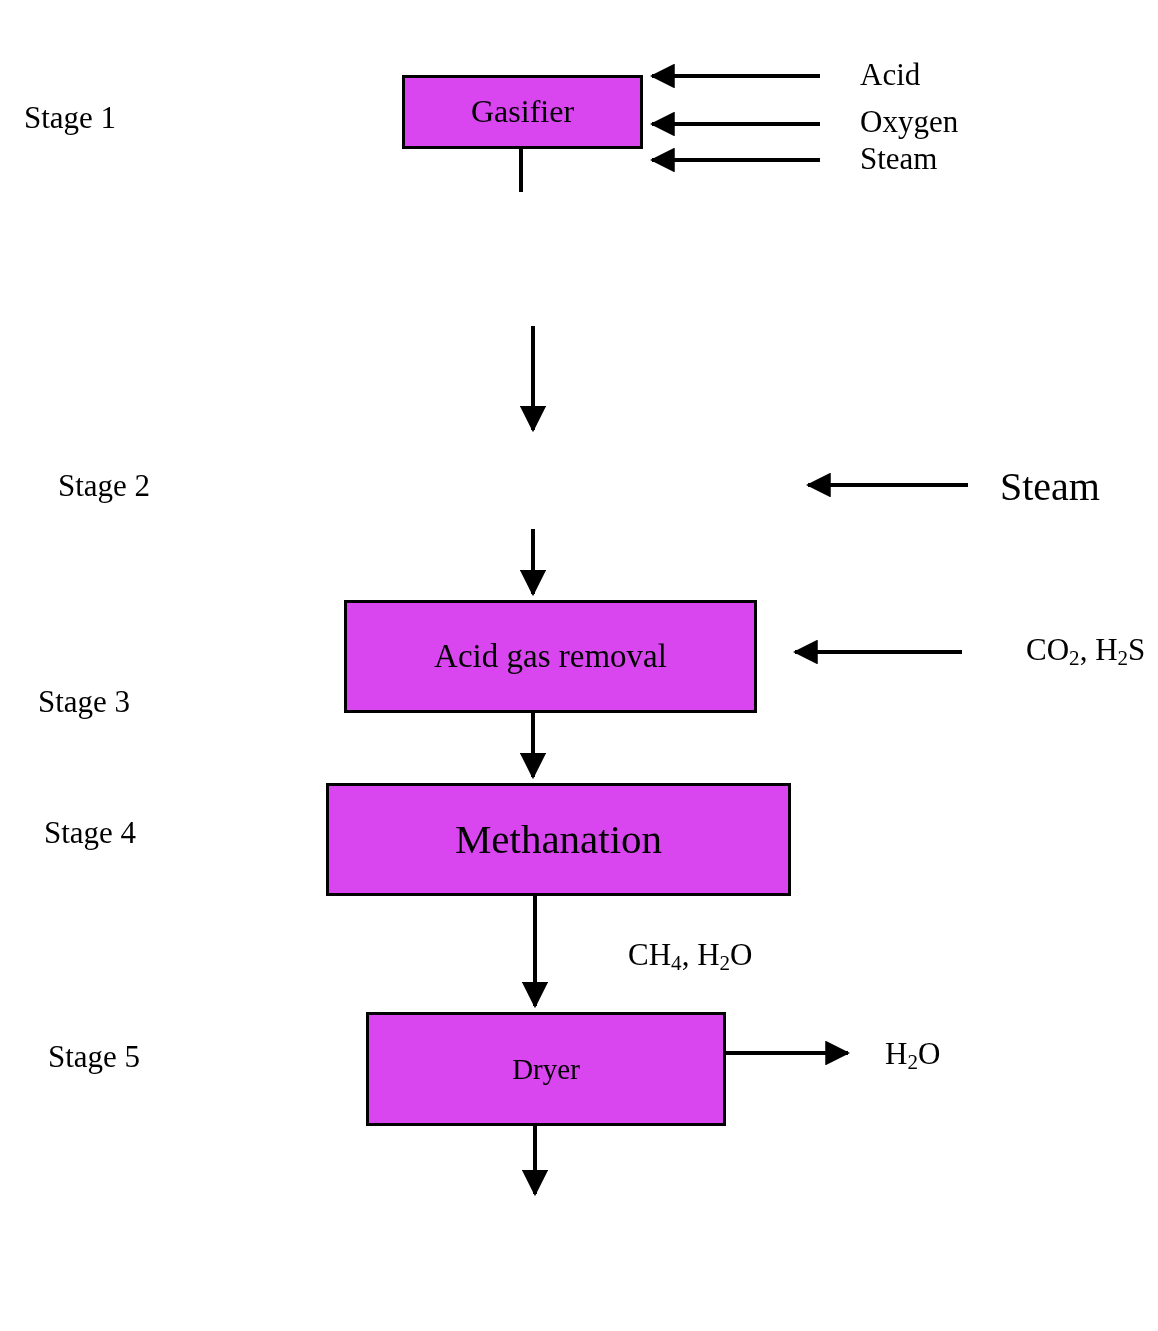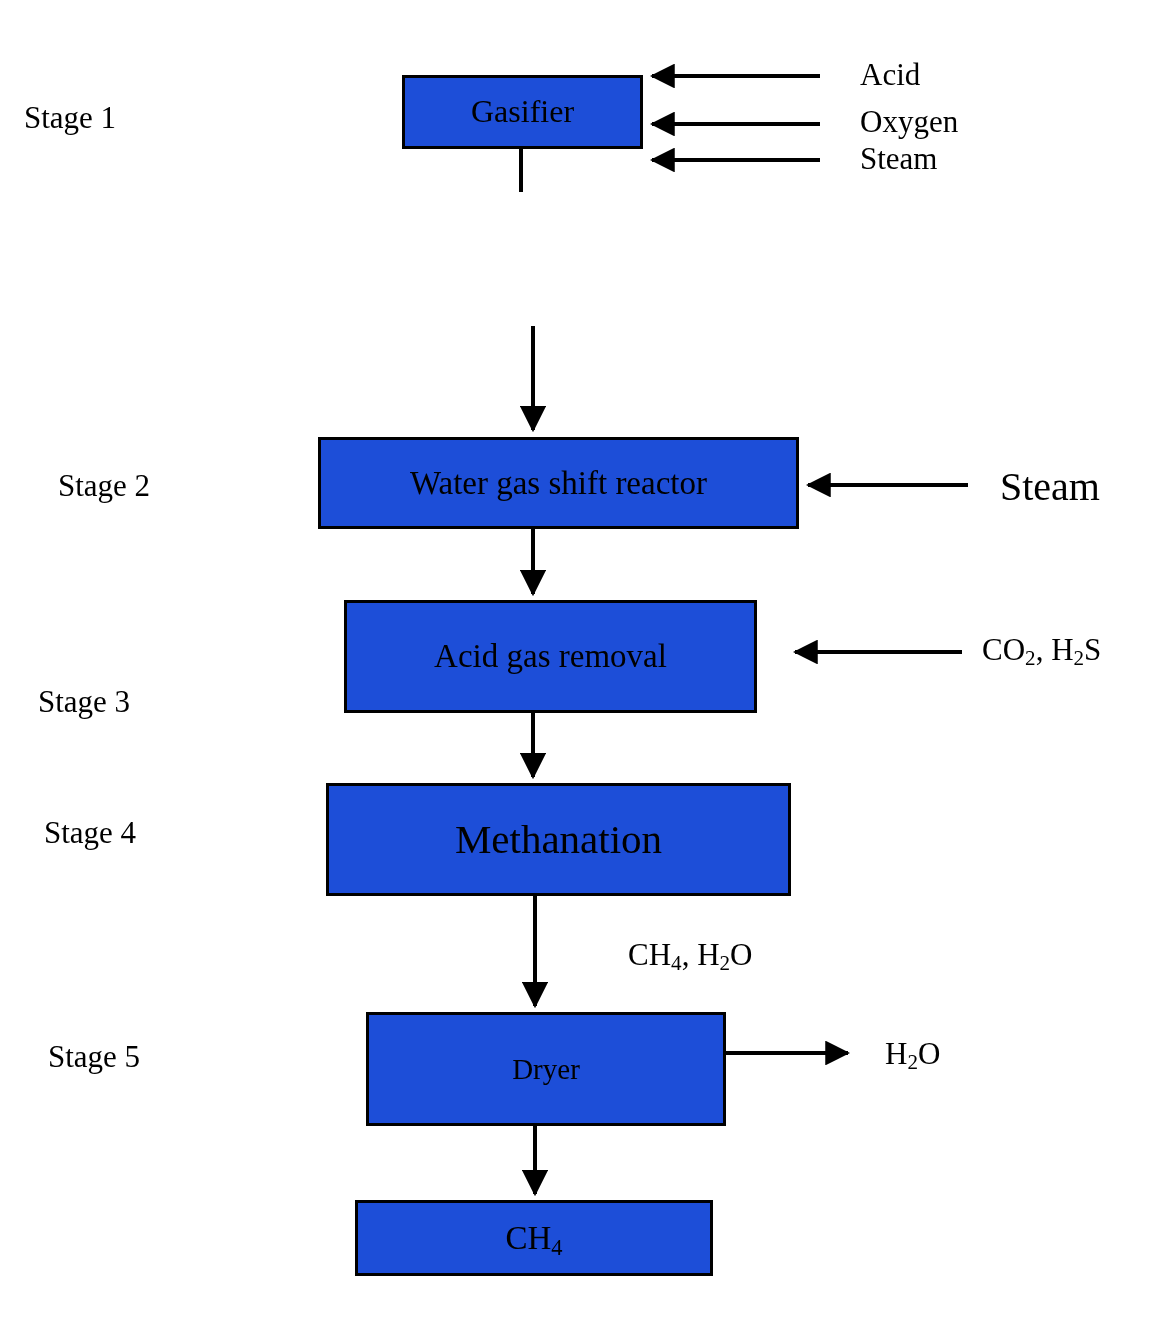--- a/index.html
+++ b/index.html
@@ -21,21 +21,21 @@
     left: 0;
     top: 0;
     width: 1158px;
     height: 1331px;
     pointer-events: none;
   }
   .node {
     position: absolute;
     box-sizing: border-box;
     border: 3px solid #000000;
-    background: #1d4ed8;
+    background: #d946ef;
     display: flex;
     align-items: center;
     justify-content: center;
     text-align: center;
     line-height: 1.05;
   }
   .node-label {
     display: block;
     white-space: nowrap;
   }
@@ -121,46 +121,40 @@
   <div class="txt stage-label" style="left:24px; top:100px;">Stage 1</div>
   <div class="txt stage-label" style="left:42px; top:468px;margin-left:16px;">Stage 2</div>
   <div class="txt stage-label" style="left:38px; top:636px;margin-top:48px;">Stage 3</div>
   <div class="txt stage-label" style="left:44px; top:815px;">Stage 4</div>
   <div class="txt stage-label" style="left:48px; top:1039px;">Stage 5</div>
 
   <div class="node n-gasifier">
     <span class="node-label">Gasifier</span>
   </div>
 
-  <div class="node n-wgs">
-    <span class="node-label">Water gas shift reactor</span>
-  </div>
 
   <div class="node n-acid">
     <span class="node-label">Acid gas removal</span>
   </div>
 
   <div class="node n-methan">
     <span class="node-label">Methanation</span>
   </div>
 
   <div class="node n-dryer">
     <span class="node-label">Dryer</span>
   </div>
 
-  <div class="node n-product">
-    <span class="node-label">CH<sub>4</sub></span>
-  </div>
 
   <div class="txt flow-label" style="left:860px; top:57px;">Acid</div>
   <div class="txt flow-label" style="left:860px; top:104px;">Oxygen</div>
   <div class="txt flow-label" style="left:860px; top:141px;">Steam</div>
 
 
   <div class="txt flow-label-lg" style="left:1000px; top:463px;">Steam</div>
 
-  <div class="txt flow-label" style="left:982px; top:632px;">CO<sub>2</sub>, H<sub>2</sub>S</div>
+  <div class="txt flow-label" style="left:1026px; top:632px;">CO<sub>2</sub>, H<sub>2</sub>S</div>
 
   <div class="txt flow-label" style="left:628px; top:937px;">CH<sub>4</sub>, H<sub>2</sub>O</div>
 
   <div class="txt flow-label" style="left:885px; top:1036px;">H<sub>2</sub>O</div>
 
 </div>
 
 </body></html>

